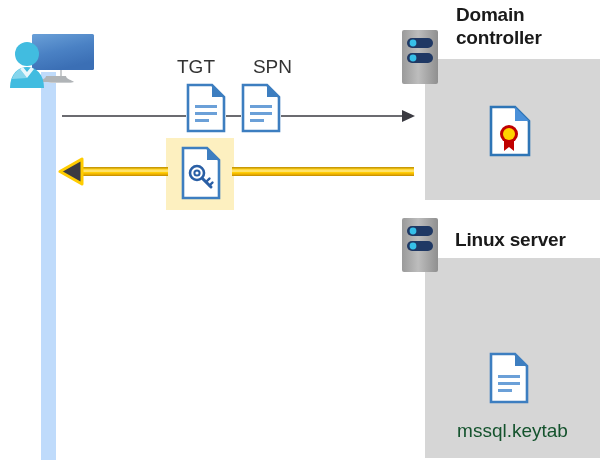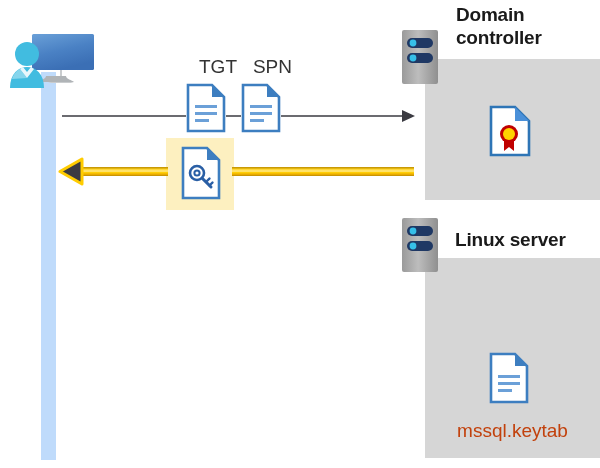--- a/index.html
+++ b/index.html
@@ -26,21 +26,21 @@
     font-size: 19px;
     line-height: 23px;
     letter-spacing: -0.2px;
   }
   .label-plain {
     color: #333333;
     font-size: 19px;
     line-height: 22px;
   }
   .file-label {
-    color: #c2410c;
+    color: #14532d;
     font-size: 19px;
     line-height: 22px;
     text-align: center;
   }
 
   
   .lifeline {
     background: #bfdbfb;
   }
 
@@ -90,21 +90,21 @@
     </svg>
   </div>
 
   <div class="abs line-gray" style="left:62px; top:115px; width:348px; height:2px;"></div>
   <div class="abs" style="left:402px; top:108px; width:14px; height:16px;">
     <svg width="14" height="16" viewBox="0 0 14 16">
       <path d="M0 2 L13 8 L0 14 Z" fill="#3b3b42"></path>
     </svg>
   </div>
 
-  <div class="abs label-plain" style="left:188px; top:56px; width:60px; text-align:center;">TGT</div>
+  <div class="abs label-plain" style="left:177px; top:56px; width:60px; text-align:left;">TGT</div>
   <div class="abs" style="left:186px; top:83px; width:40px; height:50px; background:#ffffff;">
     <svg width="40" height="50" viewBox="0 0 40 50">
       <path d="M2 2 h24 l12 12 v34 h-36 z" fill="#ffffff" stroke="#3d7ec0" stroke-width="2.6"></path>
       <path d="M26 2 l12 12 h-12 z" fill="#3d7ec0"></path>
       <rect x="9" y="22" width="22" height="3" fill="#6ba0d8"></rect>
       <rect x="9" y="29" width="22" height="3" fill="#6ba0d8"></rect>
       <rect x="9" y="36" width="14" height="3" fill="#6ba0d8"></rect>
     </svg>
   </div>
 

